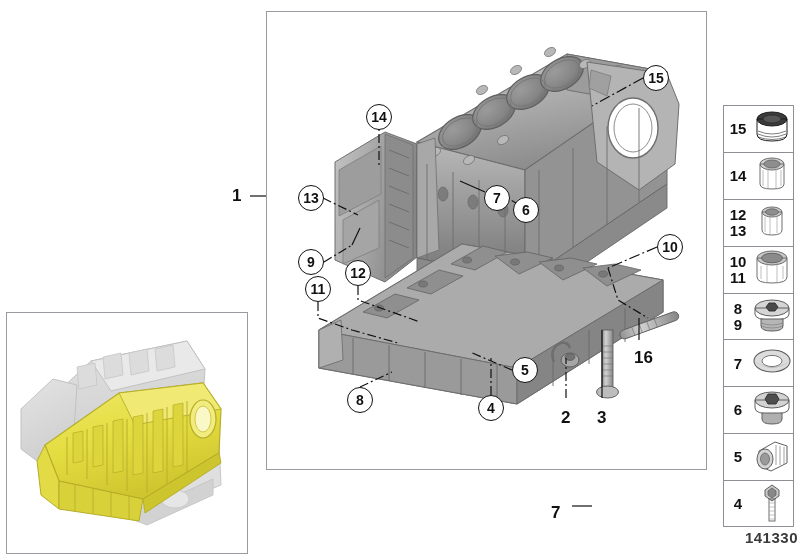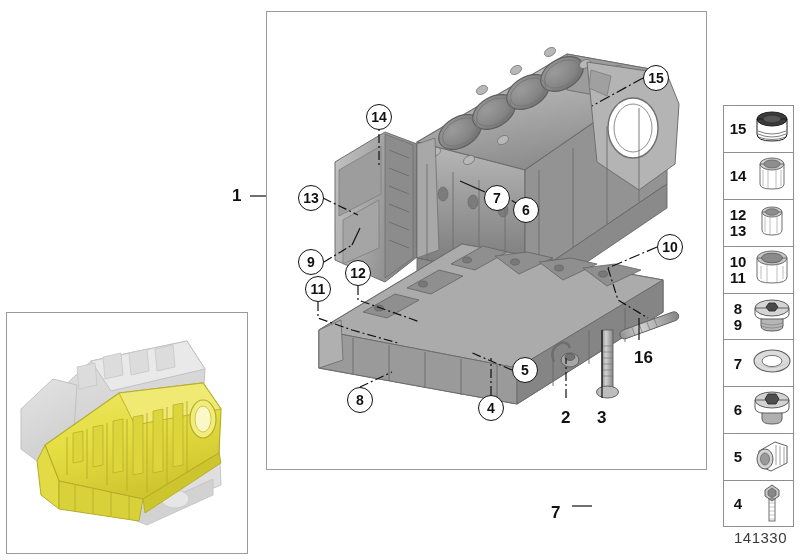--- a/index.html
+++ b/index.html
@@ -44,21 +44,21 @@
   .legend-nums{
     width:24px;flex:0 0 24px;
     display:flex;flex-direction:column;align-items:center;justify-content:center;
     font-weight:bold;font-size:15px;color:#111;line-height:1.05;
     padding-left:2px;
   }
   .legend-nums span{display:block;}
   .legend-art{flex:1;height:100%;position:relative;}
   .partnum{
     position:absolute;left:723px;top:529px;width:75px;
-    text-align:center;font-size:15px;color:#3a3a3a;letter-spacing:.5px;
+    text-align:right;font-size:15px;color:#3a3a3a;letter-spacing:.5px;font-weight:bold;
   }
 
   
   .callout{
     position:absolute;
     width:26px;height:26px;border-radius:50%;
     border:1.4px solid #111;background:#fff;
     display:flex;align-items:center;justify-content:center;
     font-size:14px;font-weight:bold;color:#111;
     box-sizing:border-box;

